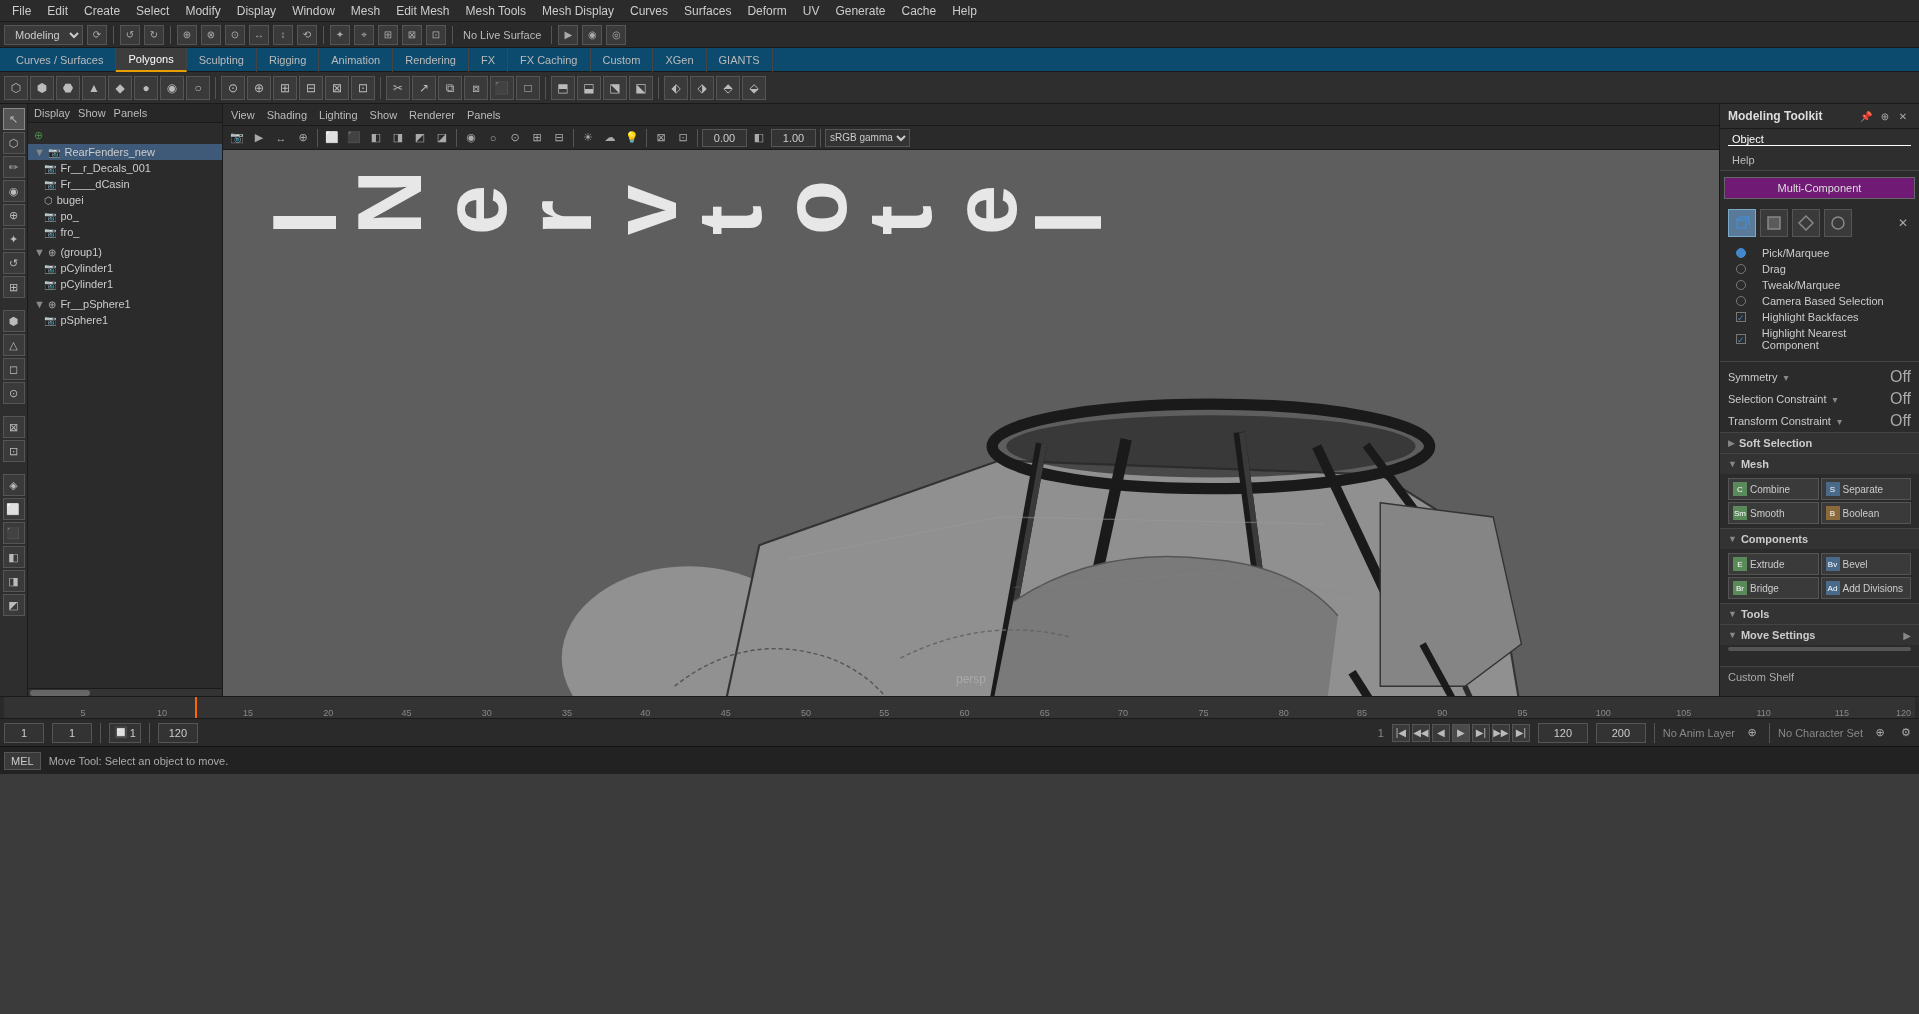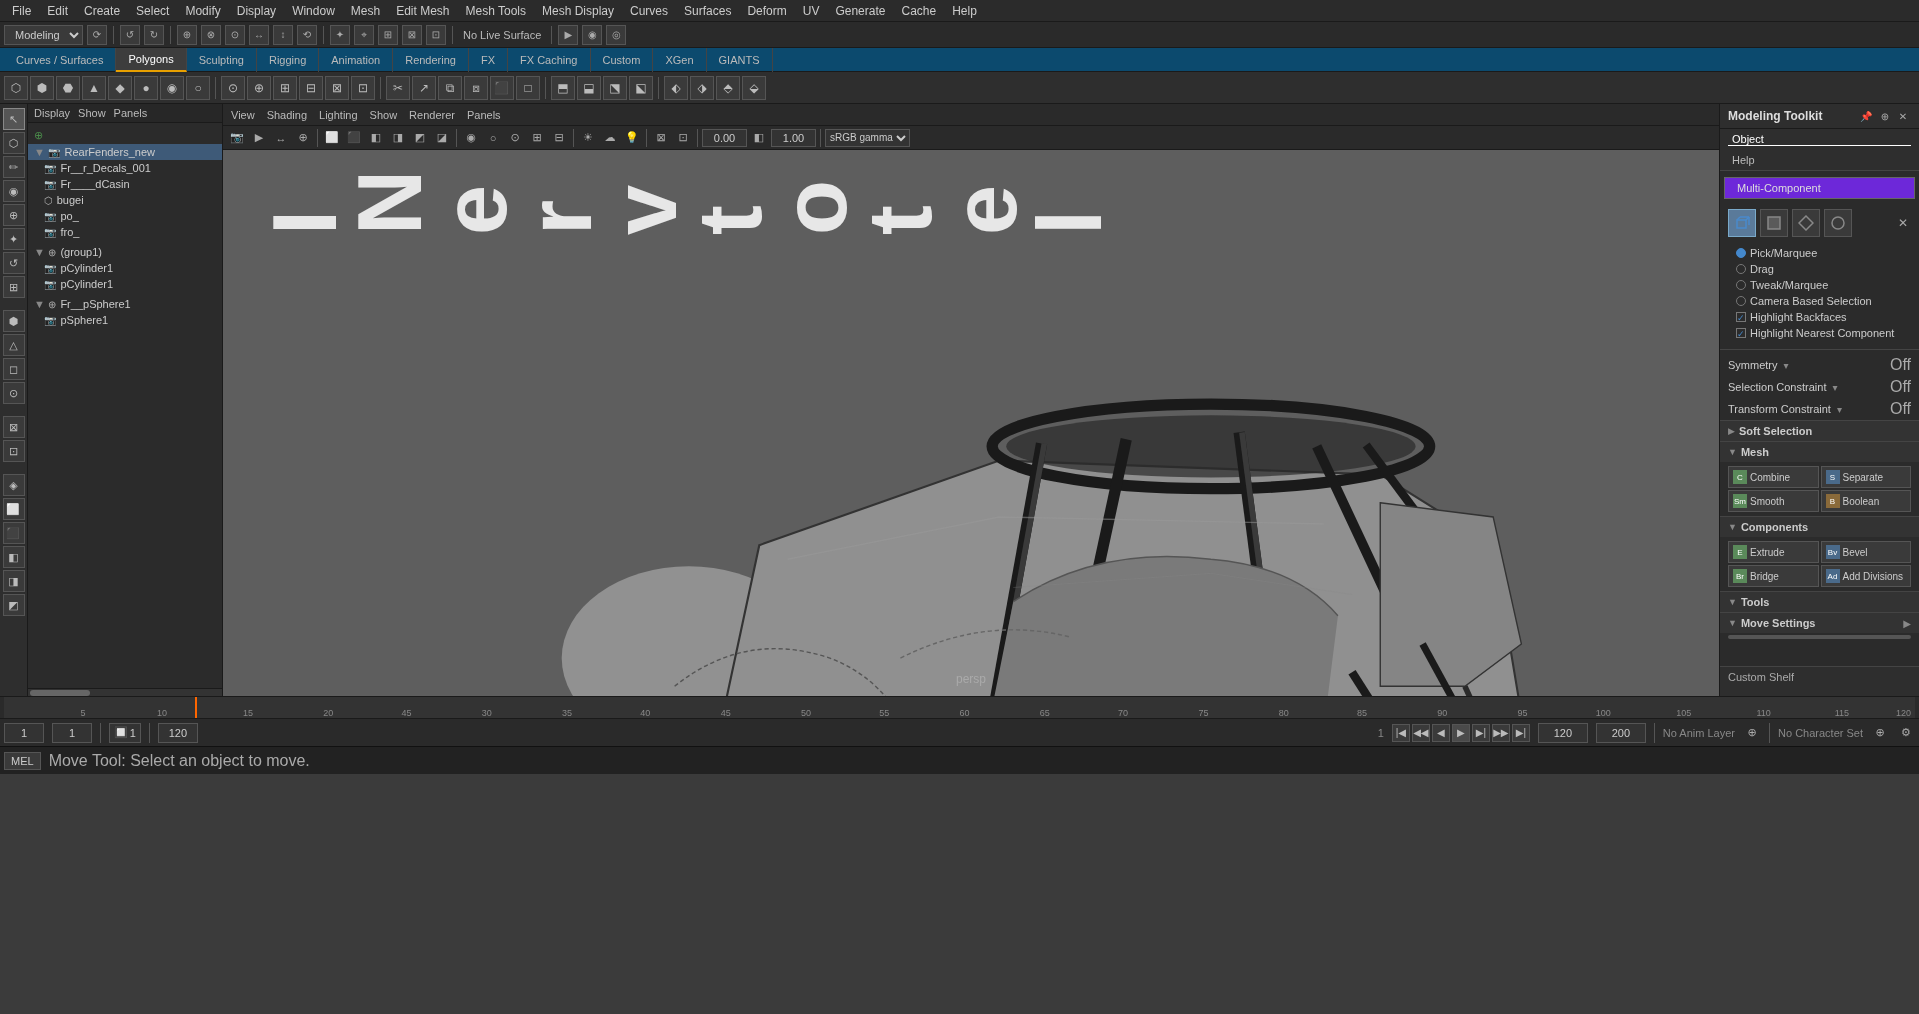--- a/index.html
+++ b/index.html
@@ -67,31 +67,31 @@
     #right-panel { width: 200px; background: #2b2b2b; border-left: 1px solid #1a1a1a; display: flex; flex-direction: column; overflow: hidden; }
     #right-panel-header { display: flex; align-items: center; justify-content: space-between; background: #2e2e2e; padding: 4px 8px; border-bottom: 1px solid #1a1a1a; }
     #right-panel-title { font-size: 12px; color: #ddd; font-weight: bold; }
     #right-panel-tabs { display: flex; gap: 8px; flex-direction: column; }
     #right-panel-tabs span { font-size: 11px; color: #bbb; cursor: pointer; padding: 2px 4px; }
     #right-panel-tabs span.active { color: #fff; border-bottom: 1px solid #fff; }
     .panel-icon-btn { width: 16px; height: 16px; display: flex; align-items: center; justify-content: center; cursor: pointer; color: #aaa; font-size: 10px; }
 
     
     #multi-component { display: flex; align-items: center; justify-content: center; margin: 6px 4px; }
-    #multi-component-btn { background: #6d28d9; color: #ddd; border: 1px solid #666; padding: 4px 12px; font-size: 11px; cursor: pointer; flex: 1; }
+    #multi-component-btn { background: #701a75; color: #ddd; border: 1px solid #666; padding: 4px 12px; font-size: 11px; cursor: pointer; flex: 1; text-align: center; }
 
     
     #shape-selector { display: flex; align-items: center; justify-content: center; gap: 4px; margin: 4px 8px; }
     .shape-btn { width: 28px; height: 28px; background: #3a3a3a; border: 1px solid #555; display: flex; align-items: center; justify-content: center; cursor: pointer; color: #aaa; }
     .shape-btn.active { background: #5a7a9a; border-color: #7aaaca; }
     .shape-close { width: 16px; height: 16px; background: transparent; border: none; color: #aaa; cursor: pointer; font-size: 12px; margin-left: auto; }
 
     
     .rp-section { padding: 4px 8px; }
-    .rp-row { display: flex; align-items: center; padding: 2px 8px; font-size: 11px; color: #ccc; gap: 4px; cursor: pointer; }
+    .rp-row { display: flex; align-items: center; padding: 2px 8px; font-size: 11px; color: #ccc; gap: 16px; cursor: pointer; }
     .rp-radio { width: 10px; height: 10px; border-radius: 50%; border: 1px solid #777; display: inline-block; }
     .rp-radio.checked { background: #4488cc; border-color: #4488cc; }
     .rp-check { width: 10px; height: 10px; border: 1px solid #777; display: inline-block; color: #4488cc; font-size: 9px; }
     .rp-label { font-size: 11px; color: #ccc; }
     .rp-value { font-size: 16px; color: #aaa; margin-left: auto; }
     .rp-dropdown-row { display: flex; align-items: center; padding: 2px 8px; font-size: 11px; color: #ccc; gap: 4px; }
     .rp-divider { height: 1px; background: #444; margin: 4px 0; }
 
     
     .collapse-header { display: flex; align-items: center; padding: 4px 8px; background: #333; cursor: pointer; gap: 4px; border-top: 1px solid #444; }
@@ -127,21 +127,21 @@
     #bottom-right { margin-left: auto; display: flex; align-items: center; gap: 8px; }
     .anim-controls { display: flex; align-items: center; gap: 2px; }
     .anim-btn { width: 18px; height: 18px; background: #3a3a3a; border: 1px solid #555; display: flex; align-items: center; justify-content: center; cursor: pointer; color: #bbb; font-size: 10px; }
     .bottom-input { background: #333; border: 1px solid #555; color: #ccc; width: 50px; height: 20px; font-size: 11px; text-align: center; display: flex; align-items: center; justify-content: center; }
     .no-anim { font-size: 11px; color: #888; }
     .anim-icon { width: 18px; height: 18px; cursor: pointer; display: flex; align-items: center; justify-content: center; color: #aaa; }
 
     
     #status-bar { display: flex; align-items: center; background: #222; height: 28px; border-top: 1px solid #111; padding: 0 4px; }
     #mel-label { background: #3a3a3a; border: 1px solid #555; color: #ccc; padding: 2px 6px; font-size: 11px; margin-right: 8px; }
-    #status-text { font-size: 16px; color: #aaa; }
+    #status-text { font-size: 11px; color: #aaa; }
   </style>
 </head>
 <body>
 
 <div id="menu-bar">
   <span>File</span>
   <span>Edit</span>
   <span>Create</span>
   <span>Select</span>
   <span>Modify</span>

